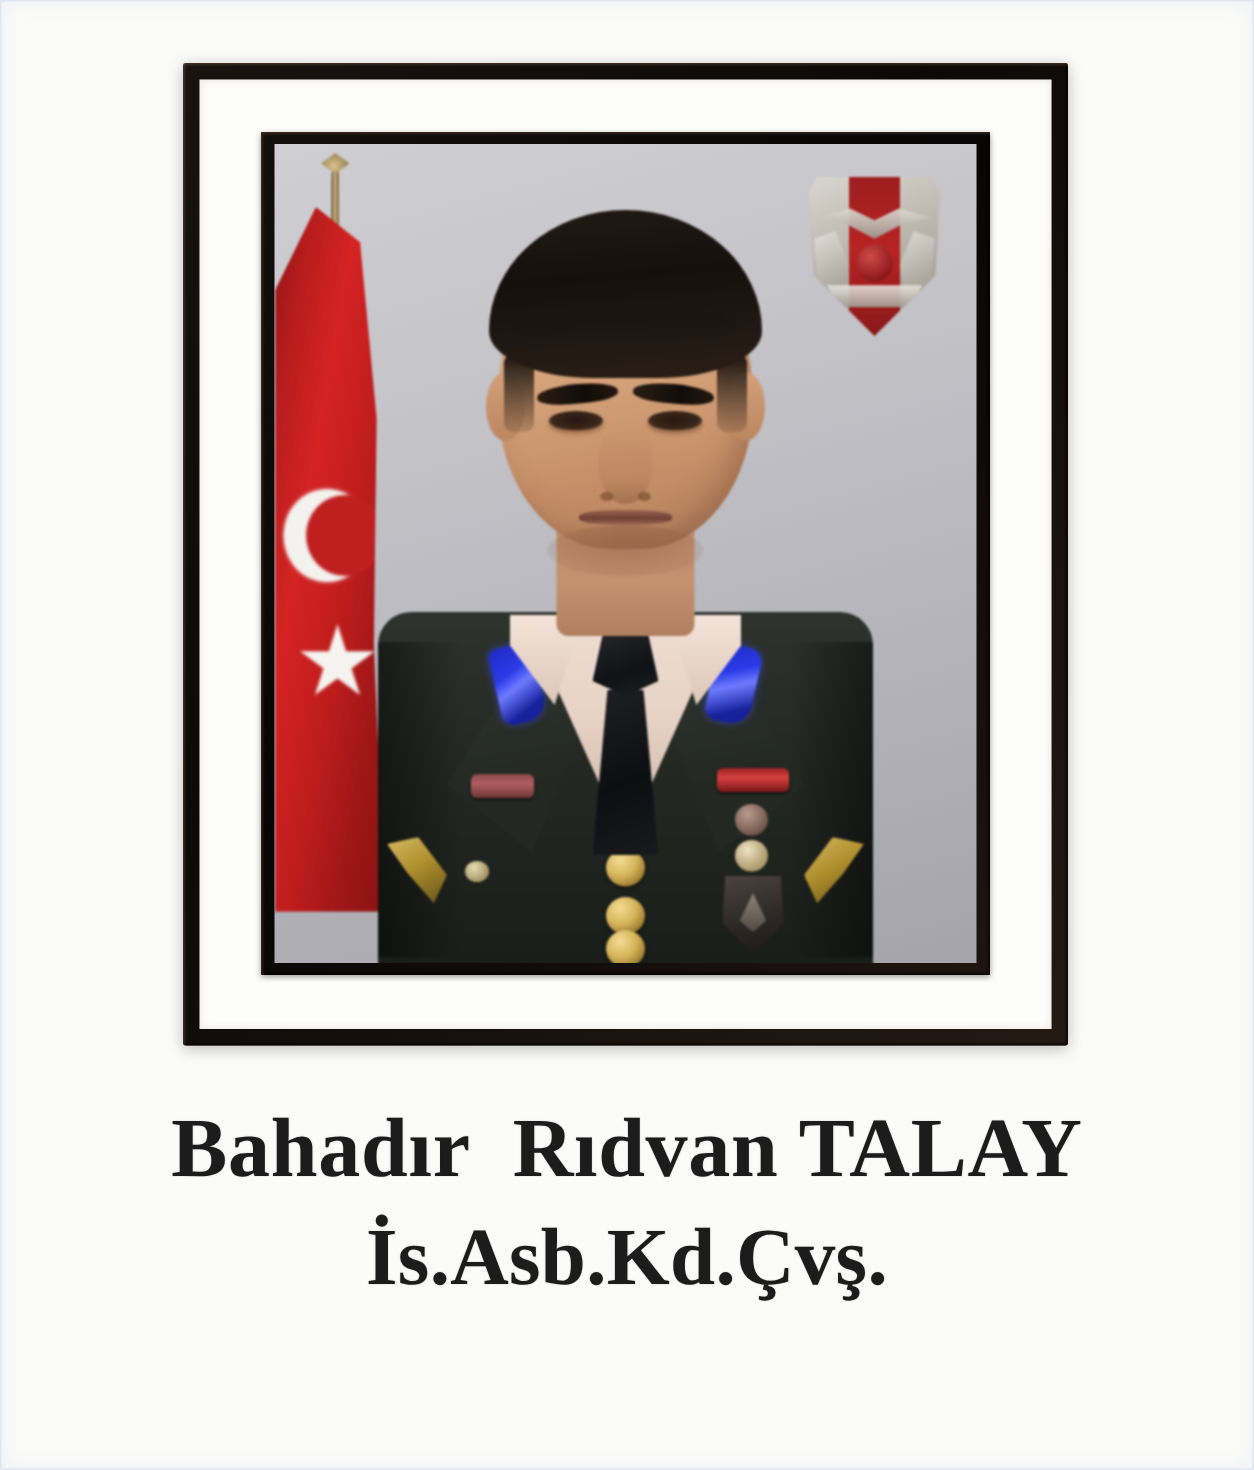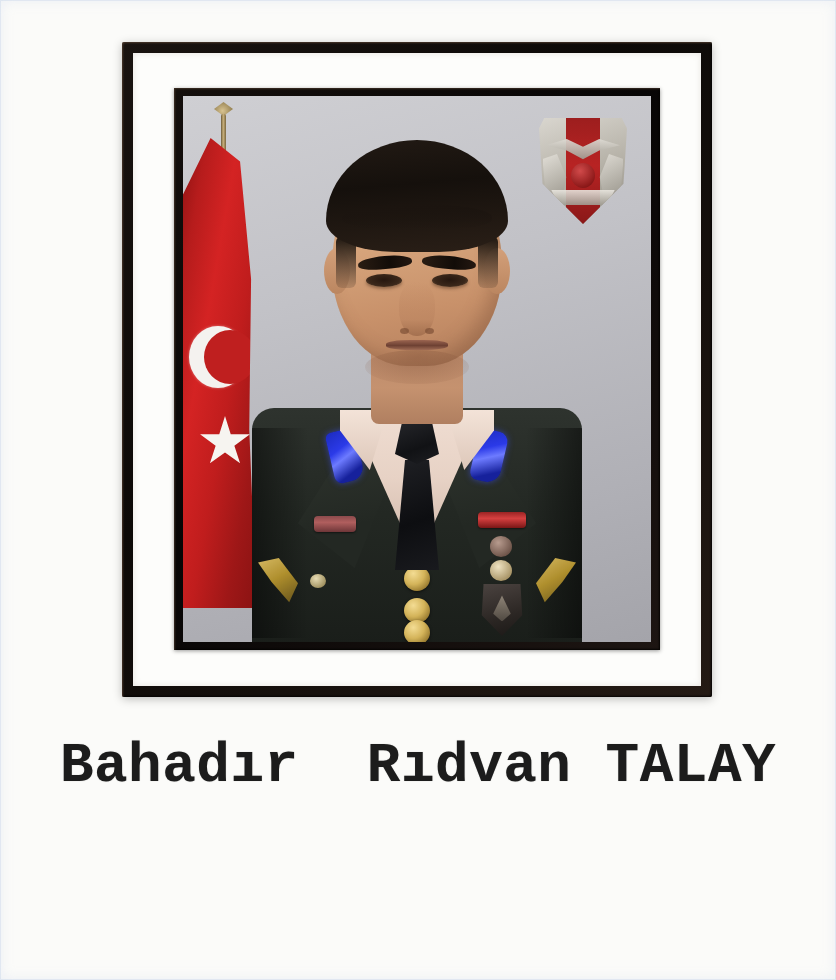--- a/index.html
+++ b/index.html
@@ -7,21 +7,21 @@
     margin: 0;
     padding: 0;
     background: #ffffff;
   }
   #page {
     position: relative;
     width: 836px;
     height: 980px;
     background: #fbfbf9;
     overflow: hidden;
-    font-family: Liberation Mono, monospace;
+    font-family: Liberation Serif, serif;
   }
 
   
   #page::before {
     content: "";
     position: absolute;
     inset: 0;
     pointer-events: none;
     box-shadow:
       inset 0 0 0 1px rgba(190, 205, 230, 0.35),
@@ -642,15 +642,16 @@
             </div>
 
           </div>
         </div>
       </div>
     </div>
   </div>
 
   <div class="caption">
     <div class="caption-name">Bahadır  Rıdvan TALAY</div>
+    <div class="caption-rank">İs.Asb.Kd.Çvş.</div>
   </div>
 
 </div>
 
 </body></html>

